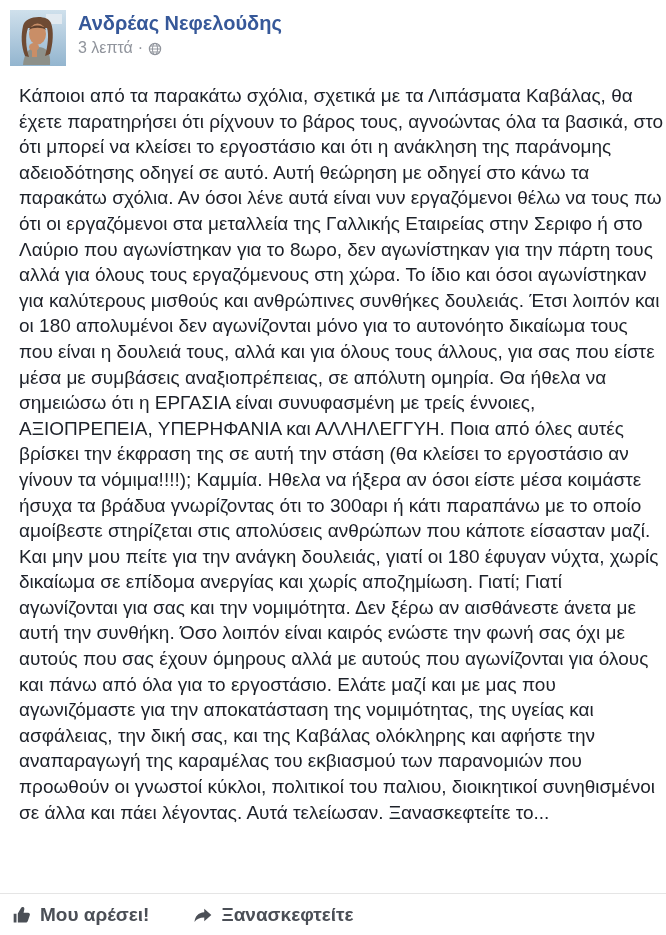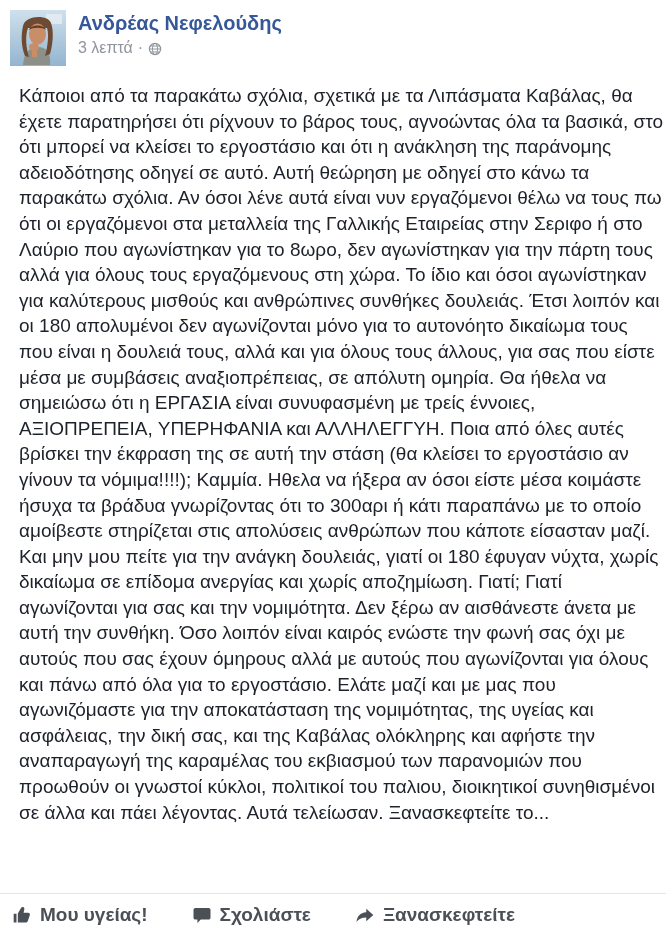--- a/index.html
+++ b/index.html
@@ -90,29 +90,21 @@
   <div class="post-body">Κάποιοι από τα παρακάτω σχόλια, σχετικά με τα Λιπάσματα Καβάλας, θα έχετε παρατηρήσει ότι ρίχνουν το βάρος τους, αγνοώντας όλα τα βασικά, στο ότι μπορεί να κλείσει το εργοστάσιο και ότι η ανάκληση της παράνομης αδειοδότησης οδηγεί σε αυτό. Αυτή θεώρηση με οδηγεί στο κάνω τα παρακάτω σχόλια. Αν όσοι λένε αυτά είναι νυν εργαζόμενοι θέλω να τους πω ότι οι εργαζόμενοι στα μεταλλεία της Γαλλικής Εταιρείας στην Σεριφο ή στο Λαύριο που αγωνίστηκαν για το 8ωρο, δεν αγωνίστηκαν για την πάρτη τους αλλά για όλους τους εργαζόμενους στη χώρα. Το ίδιο και όσοι αγωνίστηκαν για καλύτερους μισθούς και ανθρώπινες συνθήκες δουλειάς. Έτσι λοιπόν και οι 180 απολυμένοι δεν αγωνίζονται μόνο για το αυτονόητο δικαίωμα τους που είναι η δουλειά τους, αλλά και για όλους τους άλλους, για σας που είστε μέσα με συμβάσεις αναξιοπρέπειας, σε απόλυτη ομηρία. Θα ήθελα να σημειώσω ότι η ΕΡΓΑΣΙΑ είναι συνυφασμένη με τρείς έννοιες, ΑΞΙΟΠΡΕΠΕΙΑ, ΥΠΕΡΗΦΑΝΙΑ και ΑΛΛΗΛΕΓΓΥΗ. Ποια από όλες αυτές βρίσκει την έκφραση της σε αυτή την στάση (θα κλείσει το εργοστάσιο αν γίνουν τα νόμιμα!!!!); Καμμία. Ηθελα να ήξερα αν όσοι είστε μέσα κοιμάστε ήσυχα τα βράδυα γνωρίζοντας ότι το 300αρι ή κάτι παραπάνω με το οποίο αμοίβεστε στηρίζεται στις απολύσεις ανθρώπων που κάποτε είσασταν μαζί. Και μην μου πείτε για την ανάγκη δουλειάς, γιατί οι 180 έφυγαν νύχτα, χωρίς δικαίωμα σε επίδομα ανεργίας και χωρίς αποζημίωση. Γιατί; Γιατί αγωνίζονται για σας και την νομιμότητα. Δεν ξέρω αν αισθάνεστε άνετα με αυτή την συνθήκη. Όσο λοιπόν είναι καιρός ενώστε την φωνή σας όχι με αυτούς που σας έχουν όμηρους αλλά με αυτούς που αγωνίζονται για όλους και πάνω από όλα για το εργοστάσιο. Ελάτε μαζί και με μας που αγωνιζόμαστε για την αποκατάσταση της νομιμότητας, της υγείας και ασφάλειας, την δική σας, και της Καβάλας ολόκληρης και αφήστε την αναπαραγωγή της καραμέλας του εκβιασμού των παρανομιών που προωθούν οι γνωστοί κύκλοι, πολιτικοί του παλιου, διοικητικοί συνηθισμένοι σε άλλα και πάει λέγοντας. Αυτά τελείωσαν. Ξανασκεφτείτε το...</div>
 
   <div class="footer">
     <div class="action">
       <span class="aicon">
         <svg width="20" height="20" viewBox="0 0 24 24">
           <path d="M2 10.5h3.4V21H2z"></path>
           <path d="M7 21h9.6c1.1 0 2.1-.7 2.4-1.8l2.4-7.1c.5-1.4-.6-2.9-2.1-2.9h-5.4l.9-4.2c.2-1.1-.4-2.2-1.5-2.5-.9-.3-1.8.1-2.3.9L7 10.2V21z"></path>
         </svg>
       </span>
-      <span>Μου υγείας!</span>
-    </div>
-    <div class="action">
-      <span class="aicon">
-        <svg width="20" height="20" viewBox="0 0 24 24">
-          <path d="M4 3.5h16c1.2 0 2.2 1 2.2 2.2v9.6c0 1.2-1 2.2-2.2 2.2H10.5l-4 4.2v-4.2H4c-1.2 0-2.2-1-2.2-2.2V5.7c0-1.2 1-2.2 2.2-2.2z"></path>
-        </svg>
-      </span>
-      <span>Σχολιάστε</span>
+      <span>Μου αρέσει!</span>
     </div>
     <div class="action">
       <span class="aicon">
         <svg width="20" height="20" viewBox="0 0 24 24">
           <path d="M13.5 4.5 L22 12 L13.5 19.5 V15 C7.8 15 4.3 16.9 1.8 20.4 C2.4 13.6 6.2 9.4 13.5 8.7 V4.5 Z"></path>
         </svg>
       </span>
       <span>Ξανασκεφτείτε</span>
     </div>
   </div>

